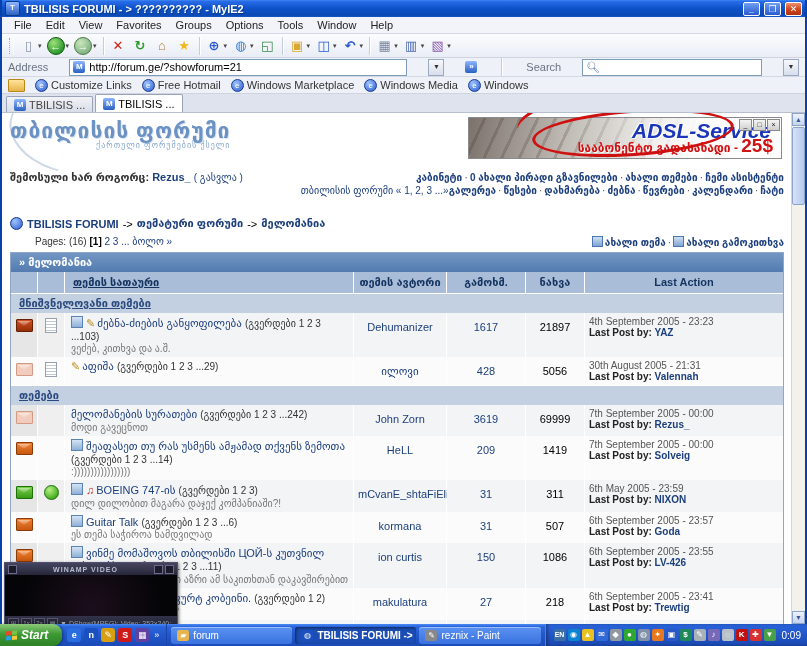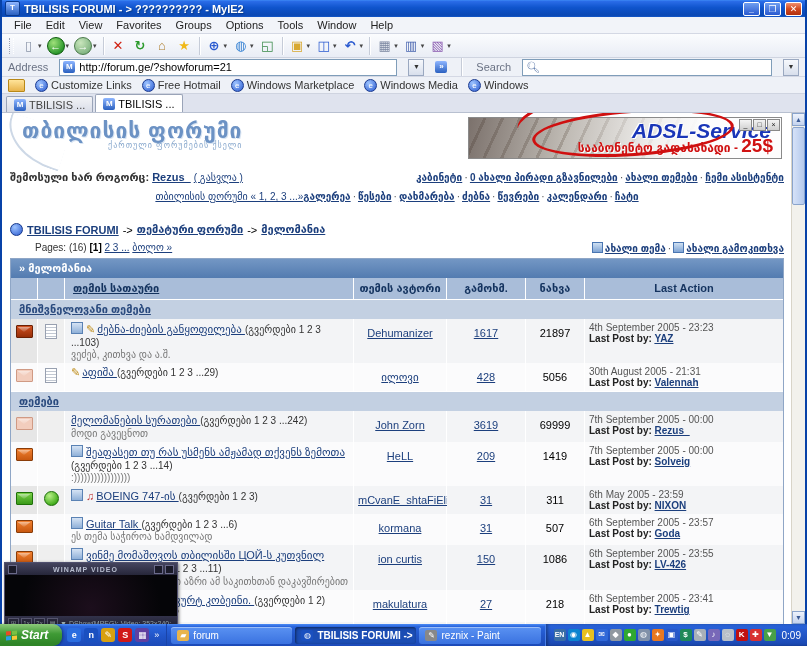--- a/index.html
+++ b/index.html
@@ -1,19 +1,19 @@
 <!DOCTYPE html>
 <html><head>
 <meta charset="utf-8">
 <style>
   html,body{margin:0;padding:0;}
   body{width:807px;height:646px;position:relative;overflow:hidden;
        font-family:"Liberation Sans","DejaVu Sans",sans-serif;font-size:11px;
        background:#ece9d8;-webkit-font-smoothing:antialiased;}
-  a{text-decoration:underline;color:#1c3f7d;cursor:pointer;}
+  a{color:#1c3f7d;cursor:pointer;}
 
   
   #browser{position:absolute;inset:0 0 22px 0;display:flex;flex-direction:column;
            border-left:2px solid #0842a8;border-right:2px solid #0842a8;background:#eef1f7;}
   .titlebar{height:17px;display:flex;align-items:center;gap:4px;padding:0 3px;
             background:linear-gradient(#3d8af5 0%,#2a6ce8 8%,#0f54cc 45%,#0b48b4 90%,#1558c8 100%);
             color:#fff;font-weight:bold;font-size:11px;}
   .titlebar .appicon{width:13px;height:13px;background:linear-gradient(#8fb6ff,#2a60c0);
             border:1px solid #0a3a90;border-radius:2px;color:#fff;font-size:8px;line-height:12px;
             text-align:center;font-weight:bold;}
@@ -31,21 +31,21 @@
            background:linear-gradient(#fbfcfe,#e9edf5);border-bottom:1px solid #cfd4e0;}
   .grip{width:3px;height:16px;margin:0 3px;border-left:1px dotted #9aa2b4;border-right:1px dotted #fff;}
   .tbtn{display:flex;align-items:center;padding:1px 2px;border-radius:2px;}
   .tico{width:17px;height:16px;text-align:center;font-size:13px;line-height:16px;font-weight:bold;}
   .tico.circ{width:16px;height:16px;border-radius:50%;color:#fff !important;font-size:11px;}
   .circ.g{background:radial-gradient(circle at 35% 30%,#9fe07a,#2f9a2f 70%,#147014);border:1px solid #0c5c0c;}
   .circ.gd{background:radial-gradient(circle at 35% 30%,#c9e6bc,#86b886 70%,#5e905e);border:1px solid #4a7a4a;}
   .tarrow{font-size:7px;color:#444;margin-left:1px;}
   .tsep{width:1px;height:18px;background:#c6ccd8;margin:0 3px;box-shadow:1px 0 0 #fff;}
 
-  .addressbar{height:18px;display:flex;align-items:center;gap:11px;padding:0 6px;
+  .addressbar{height:18px;display:flex;align-items:center;gap:21px;padding:0 6px;
               background:#eef1f7;border-bottom:1px solid #d4d8e4;color:#6a7284;}
   .addr-input{flex:0 0 330px;height:15px;background:#fff;border:1px solid #7f9db9;display:flex;
               align-items:center;gap:4px;padding:0 3px;color:#000;}
   .search-input{flex:1;height:15px;background:#fff;border:1px solid #7f9db9;display:flex;align-items:center;padding:0 3px;}
   .miniico{width:12px;height:12px;background:linear-gradient(#8fb6ff,#2a60c0);border-radius:2px;
            color:#fff;font-size:8px;line-height:12px;text-align:center;font-weight:bold;flex:0 0 auto;}
   .dropbtn{width:14px;height:15px;background:linear-gradient(#f6f8fc,#d8dfec);border:1px solid #9aa8c0;
            font-size:7px;line-height:14px;text-align:center;color:#333;}
   .mag{color:#5a77a8;font-size:11px;}
 
@@ -60,21 +60,21 @@
            border-bottom:1px solid #b8c0d0;}
   .tab{display:flex;align-items:center;gap:3px;height:15px;padding:0 7px;background:linear-gradient(#f2f3f6,#d9dde8);
        border:1px solid #9aa4b8;border-bottom:none;border-radius:2px 2px 0 0;color:#444;}
   .tab.active{background:#fff;height:17px;color:#000;}
 
   
   .content{flex:1;position:relative;background:#fff;overflow:hidden;}
   .page{position:absolute;inset:0 13px 0 0;padding:4px 8px;overflow:hidden;}
 
   .hdrstrip{position:relative;height:52px;}
-  .logo{position:absolute;left:12px;top:2px;}
+  .logo{position:absolute;left:0;top:2px;}
   .logo-title{font-size:21px;font-weight:bold;color:#6c92c4;letter-spacing:1px;text-shadow:1px 1px 0 #d8e4f2;}
   .logo-sub{font-size:8px;color:#85a6cc;text-align:right;margin-top:-2px;letter-spacing:1px;}
   .swoosh{position:absolute;left:-6px;top:4px;width:60px;height:40px;border-left:2px solid #b8c8dc;
           border-bottom:2px solid #b8c8dc;border-radius:0 0 0 90%;transform:rotate(18deg);opacity:.7;}
   .banner{position:absolute;right:2px;top:0;width:312px;height:40px;border:1px solid #8a8a8a;overflow:hidden;
           background:
             linear-gradient(100deg,rgba(60,45,40,.55),rgba(120,110,100,.15) 30%,rgba(255,255,255,.75) 60%,#fdfdfd 75%),
             repeating-linear-gradient(115deg,#c9c5bf 0 13px,#a9a29a 13px 16px);}
   .banner-title{position:absolute;right:10px;top:1px;font-size:21px;font-weight:bold;font-style:italic;
                 color:#1a36b8;text-shadow:1px 1px 0 #fff,-1px -1px 0 #fff;}
@@ -82,21 +82,21 @@
               text-shadow:1px 1px 0 #fff;}
   .banner-sub .big{font-size:19px;}
   .banner-ctl{position:absolute;right:1px;top:1px;display:flex;gap:1px;}
   .bbtn{width:11px;height:10px;background:linear-gradient(#f4f4f4,#cfcfcf);border:1px solid #888;
         font-size:7px;line-height:9px;text-align:center;color:#222;}
 
   .userbar{display:flex;justify-content:space-between;margin-top:2px;font-size:11px;}
   .userbar b{color:#333;}
   .hlinks a{font-weight:bold;font-size:10px;}
   .hsep{color:#555;margin:0 2px;}
-  .ubar2{display:flex;justify-content:center;margin-top:7px;font-size:10px;}
+  .ubar2{display:flex;justify-content:flex-end;margin-top:1px;font-size:10px;}
 
   .crumbs{display:flex;align-items:center;gap:4px;margin-top:21px;font-size:11px;}
   .crumb-ico{width:11px;height:11px;border-radius:50%;background:radial-gradient(circle at 35% 30%,#9ec4ff,#2a5ad0);
              border:1px solid #16388c;}
   .crumbs a{font-weight:bold;}
   .pagerow{display:flex;justify-content:space-between;margin:6px 0 4px;font-size:10px;color:#333;padding-left:25px;}
   .pagerow .cur{font-weight:bold;color:#000;}
   .actlinks a{font-weight:bold;}
   .acticon{display:inline-block;width:9px;height:9px;background:linear-gradient(#cfe0f2,#7fa4d4);
            border:1px solid #4a76b2;vertical-align:-1px;margin-right:2px;}
@@ -455,20 +455,21 @@
               <div class="fcell last">
                 <div>7th September 2005 - 00:00</div>
                 <div class="lastby"><span>Last Post by: </span><a>Solveig</a></div>
               </div>
             </div>
             <div class="trow frow">
               <div class="fcell ic1"><span class="env env-green"></span></div>
               <div class="fcell ic2"><span class="smiley"></span></div>
               <div class="fcell tt">
                 <div><span class="mk"></span><span class="music">♫</span><a>BOEING 747-ის </a><span class="pages-frag">(გვერდები 1 2 3)</span></div>
+                <div class="desc">დილ დილობით მაგარა დაჯექ კომპანიაში?!</div>
               </div>
               <div class="fcell ctr"><a>mCvanE_shtaFiEli_</a></div>
               <div class="fcell ctr"><a>31</a></div>
               <div class="fcell ctr">311</div>
               <div class="fcell last">
                 <div>6th May 2005 - 23:59</div>
                 <div class="lastby"><span>Last Post by: </span><a>NIXON</a></div>
               </div>
             </div>
             <div class="trow frow alt">

